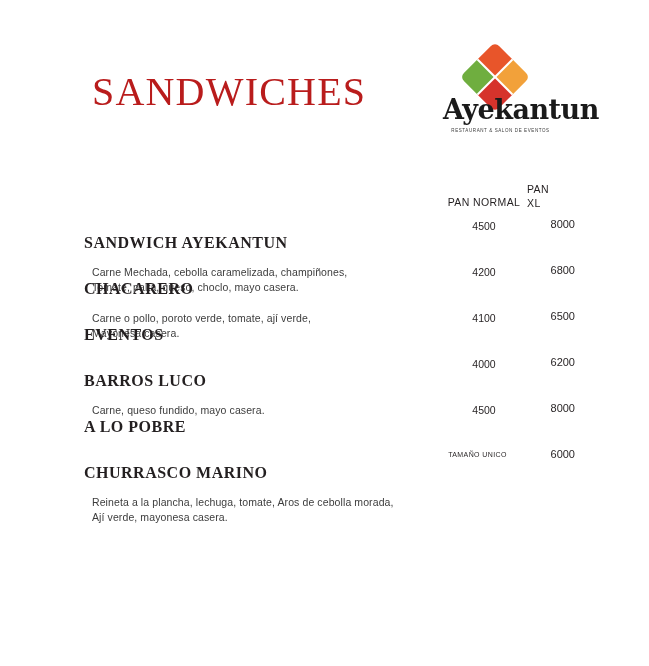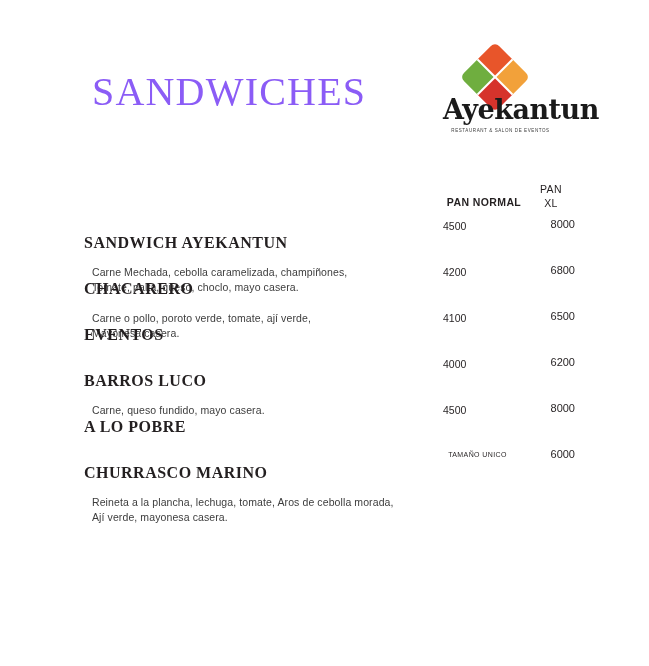--- a/index.html
+++ b/index.html
@@ -31,21 +31,21 @@
     height: 110px;
   }
 
   .title {
     position: absolute;
     left: 92px;
     top: 10px;
     font-size: 40px;
     letter-spacing: 1.2px;
     font-weight: 400;
-    color: #8b5cf6;
+    color: #b91c1c;
     font-family: "Liberation Serif", serif;
     white-space: nowrap;
     text-align: right;
   }
 
   
   .logo-wrap {
     position: absolute;
     left: 443px;
     top: -6px;
@@ -122,28 +122,26 @@
     font-size: 10.5px;
     color: #231f20;
   }
   .ch-normal {
     position: absolute;
     left: 443px;
     top: 16px;
     width: 82px;
     text-align: center;
     letter-spacing: 0.4px;
-    font-weight: bold;
   }
   .ch-xl {
     position: absolute;
     left: 527px;
     top: 2px;
     width: 48px;
-    text-align: center;
     line-height: 14px;
     letter-spacing: 0.4px;
   }
 
   
   .menu {
     position: absolute;
     top: 210px;
     left: 0;
     width: 649px;
@@ -174,20 +172,21 @@
     color: #3c3c3c;
     letter-spacing: 0.1px;
     white-space: pre-line;
     margin-top: 40px;
   }
   .price-normal {
     position: absolute;
     left: 443px;
     top: 10px;
     width: 82px;
+    text-align: center;
     font-size: 10.5px;
     color: #231f20;
   }
   .price-xl {
     position: absolute;
     left: 527px;
     top: 8px;
     width: 48px;
     text-align: right;
     font-size: 11px;

